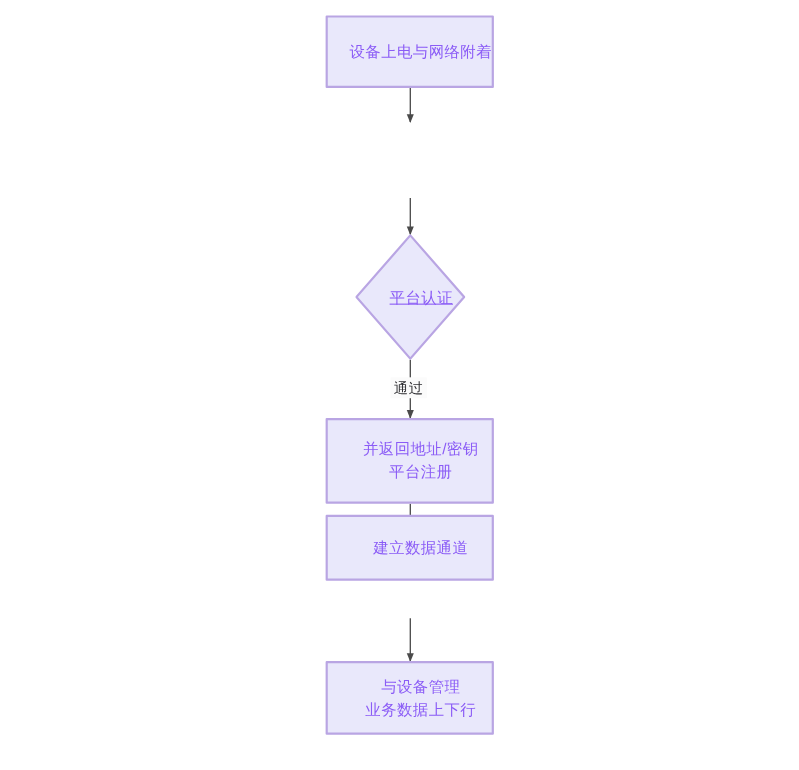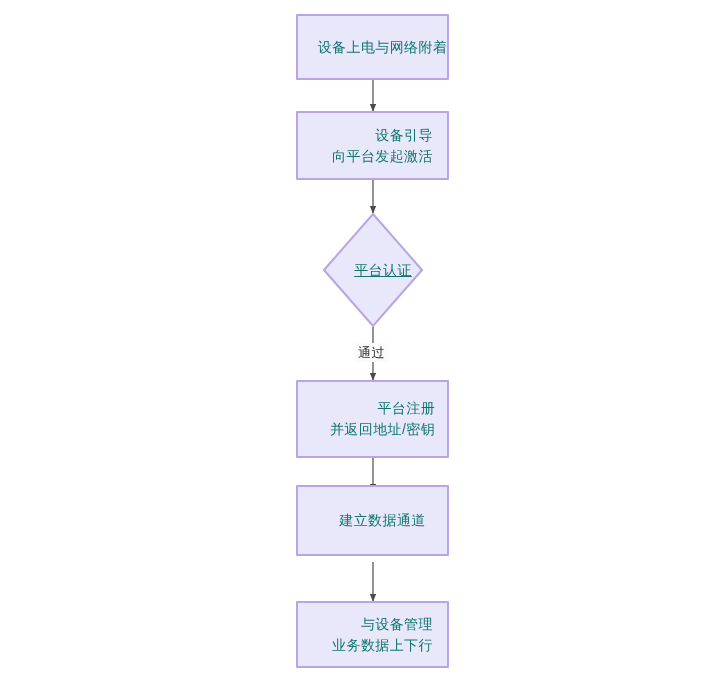--- a/index.html
+++ b/index.html
@@ -27,25 +27,25 @@
     height: 700px;
     pointer-events: none;
   }
   .node {
     position: absolute;
     box-sizing: border-box;
     display: flex;
     flex-direction: column;
     align-items: center;
     justify-content: center;
-    color: #0f766e;
+    color: #8b5cf6;
     font-size: 14px;
     line-height: 21px;
     letter-spacing: 0.4px;
-    text-align: right;
+    text-align: center;
     white-space: nowrap;
     padding-left: 20px;
   }
   .node-process {
     background: #e9e8fb;
     border: 2px solid #b9a5e3;
     border-radius: 1px;
   }
   .node-decision {
     background: transparent;
@@ -92,41 +92,35 @@
       <line x1="373" y1="327" x2="373" y2="380" stroke="#4a4a4a" stroke-width="1.2" marker-end="url(#arrowhead)"></line>
       <line x1="373" y1="458" x2="373" y2="491" stroke="#4a4a4a" stroke-width="1.2" marker-end="url(#arrowhead)"></line>
       <line x1="373" y1="562" x2="373" y2="601" stroke="#4a4a4a" stroke-width="1.2" marker-end="url(#arrowhead)"></line>
     </svg>
 <div class="edge-label" style="left: 355px; top: 343px;">通过</div>
     <div class="node node-process" style="left: 296px; top: 14px; width: 153px; height: 66px;">
       <div class="decision-label">
         <span class="node-line">设备上电与网络附着</span>
       </div>
     </div>
-    <div class="node node-process" style="left: 296px; top: 111px; width: 153px; height: 69px;">
-      <div class="decision-label">
-        <span class="node-line">设备引导</span>
-        <span class="node-line">向平台发起激活</span>
-      </div>
-    </div>
     <div class="node node-decision" style="left: 323px; top: 213px; width: 100px; height: 114px; text-decoration: underline;">
       <svg class="diamond-shape" viewBox="0 0 100 114">
         <polygon points="50,1 99,57 50,113 1,57" fill="#e9e8fb" stroke="#b9a5e3" stroke-width="2"></polygon>
       </svg>
       <div class="decision-label">
         <span class="node-line">平台认证</span>
       </div>
     </div>
     <div class="node node-process" style="left: 296px; top: 380px; width: 153px; height: 78px;">
       <div class="decision-label">
+        <span class="node-line">并返回地址/密钥</span>
         <span class="node-line">平台注册</span>
-        <span class="node-line">并返回地址/密钥</span>
       </div>
     </div>
-    <div class="node node-process" style="left: 296px; top: 485px; width: 153px; height: 71px;">
+    <div class="node node-process" style="left: 296px; top: 468px; width: 153px; height: 60px;">
       <div class="decision-label">
         <span class="node-line">建立数据通道</span>
       </div>
     </div>
     <div class="node node-process" style="left: 296px; top: 601px; width: 153px; height: 67px;">
       <div class="decision-label">
         <span class="node-line">与设备管理</span>
         <span class="node-line">业务数据上下行</span>
       </div>
     </div>

